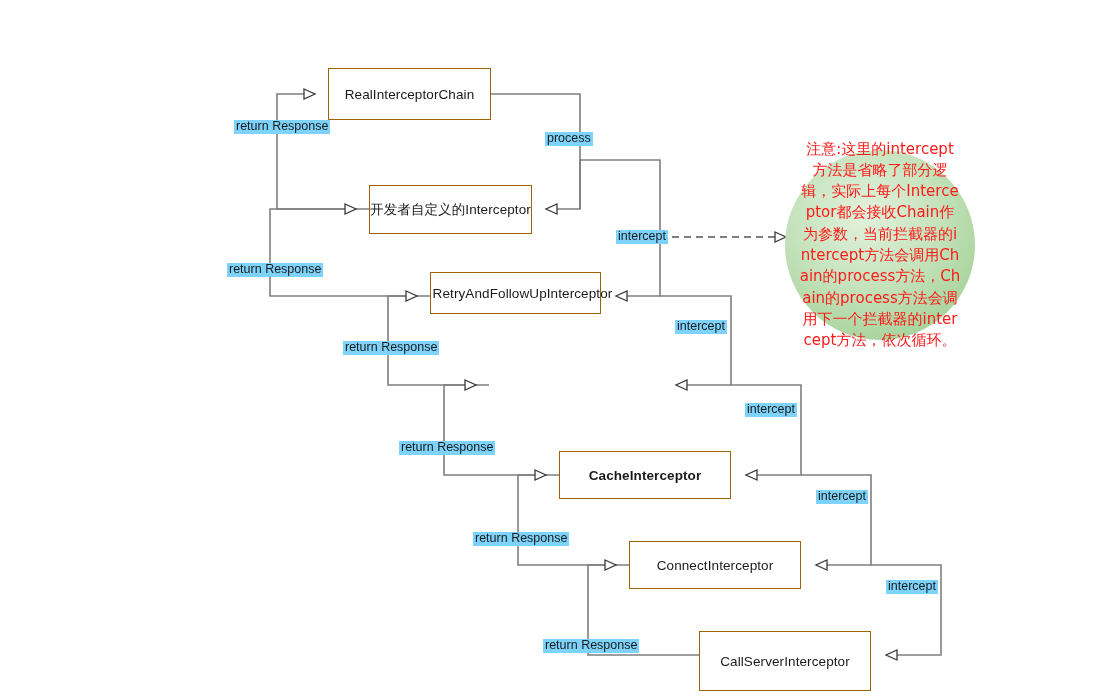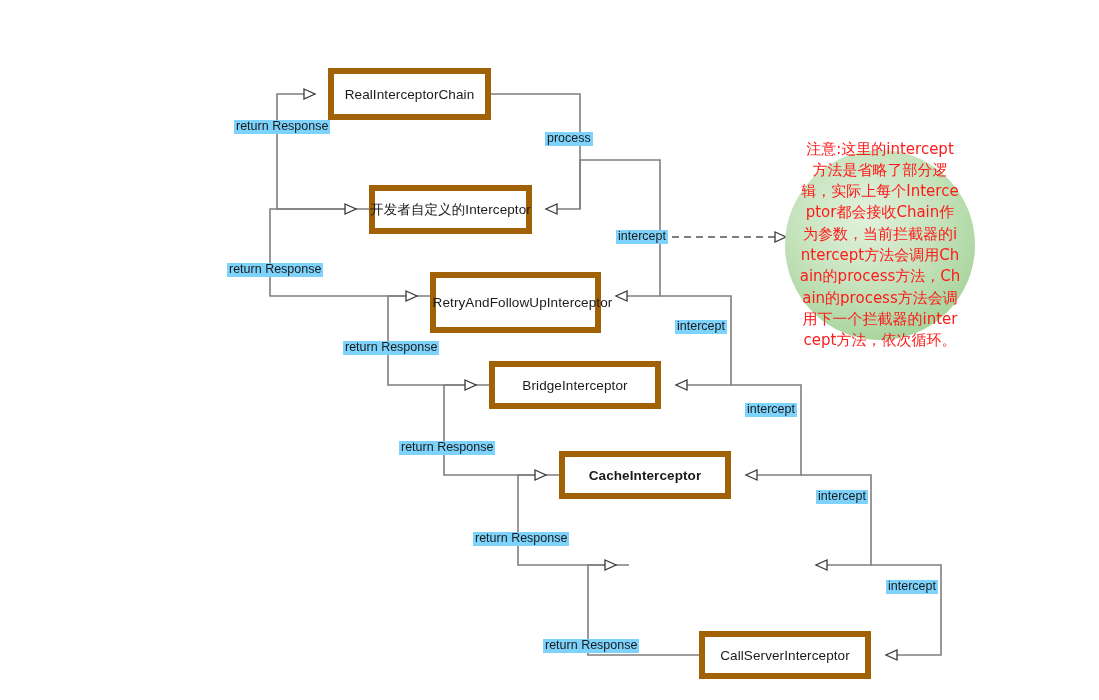--- a/index.html
+++ b/index.html
@@ -21,21 +21,21 @@
     position: absolute;
     left: 0;
     top: 0;
     width: 1099px;
     height: 700px;
   }
   .node-box {
     position: absolute;
     box-sizing: border-box;
     background: #ffffff;
-    border: 6px solid #a16207;
+    border: 1px solid #a16207;
     display: flex;
     align-items: center;
     justify-content: center;
     color: #1a1a1a;
     font-size: 13.5px;
     font-family: "Liberation Sans", "DejaVu Sans", sans-serif;
     letter-spacing: 0.1px;
     white-space: nowrap;
   }
   .edge-label {
@@ -117,30 +117,30 @@
 
     <circle cx="880" cy="245" r="95" fill="url(#bubble-grad)" stroke="none"></circle>
   </svg>
 
   <div class="node-box" style="left:328px; top:68px; width:163px; height:52px;">
     <span>RealInterceptorChain</span>
   </div>
   <div class="node-box" style="left:369px; top:185px; width:163px; height:49px;">
     <span>开发者自定义的Interceptor</span>
   </div>
-  <div class="node-box" style="left:430px; top:272px; width:171px; height:61px;padding-left:14px;">
+  <div class="node-box" style="left:430px; top:272px; width:171px; height:42px;padding-left:14px;">
     <span>RetryAndFollowUpInterceptor</span>
-  </div>
-  <div class="node-box" style="left:489px; top:361px; width:172px; height:48px;">
-    <span>BridgeInterceptor</span>
   </div>
   <div class="node-box" style="left:559px; top:451px; width:172px; height:48px;font-weight:bold;">
     <span>CacheInterceptor</span>
   </div>
-  <div class="node-box" style="left:699px; top:631px; width:172px; height:48px;">
+  <div class="node-box" style="left:629px; top:541px; width:172px; height:48px;">
+    <span>ConnectInterceptor</span>
+  </div>
+  <div class="node-box" style="left:699px; top:631px; width:172px; height:60px;">
     <span>CallServerInterceptor</span>
   </div>
 
   <div class="edge-label" style="left:234px; top:120px;">return Response</div>
   <div class="edge-label" style="left:545px; top:132px;">process</div>
   <div class="edge-label" style="left:616px; top:230px;">intercept</div>
   <div class="edge-label" style="left:227px; top:263px;">return Response</div>
   <div class="edge-label" style="left:675px; top:320px;">intercept</div>
   <div class="edge-label" style="left:343px; top:341px;">return Response</div>
   <div class="edge-label" style="left:745px; top:403px;">intercept</div>

